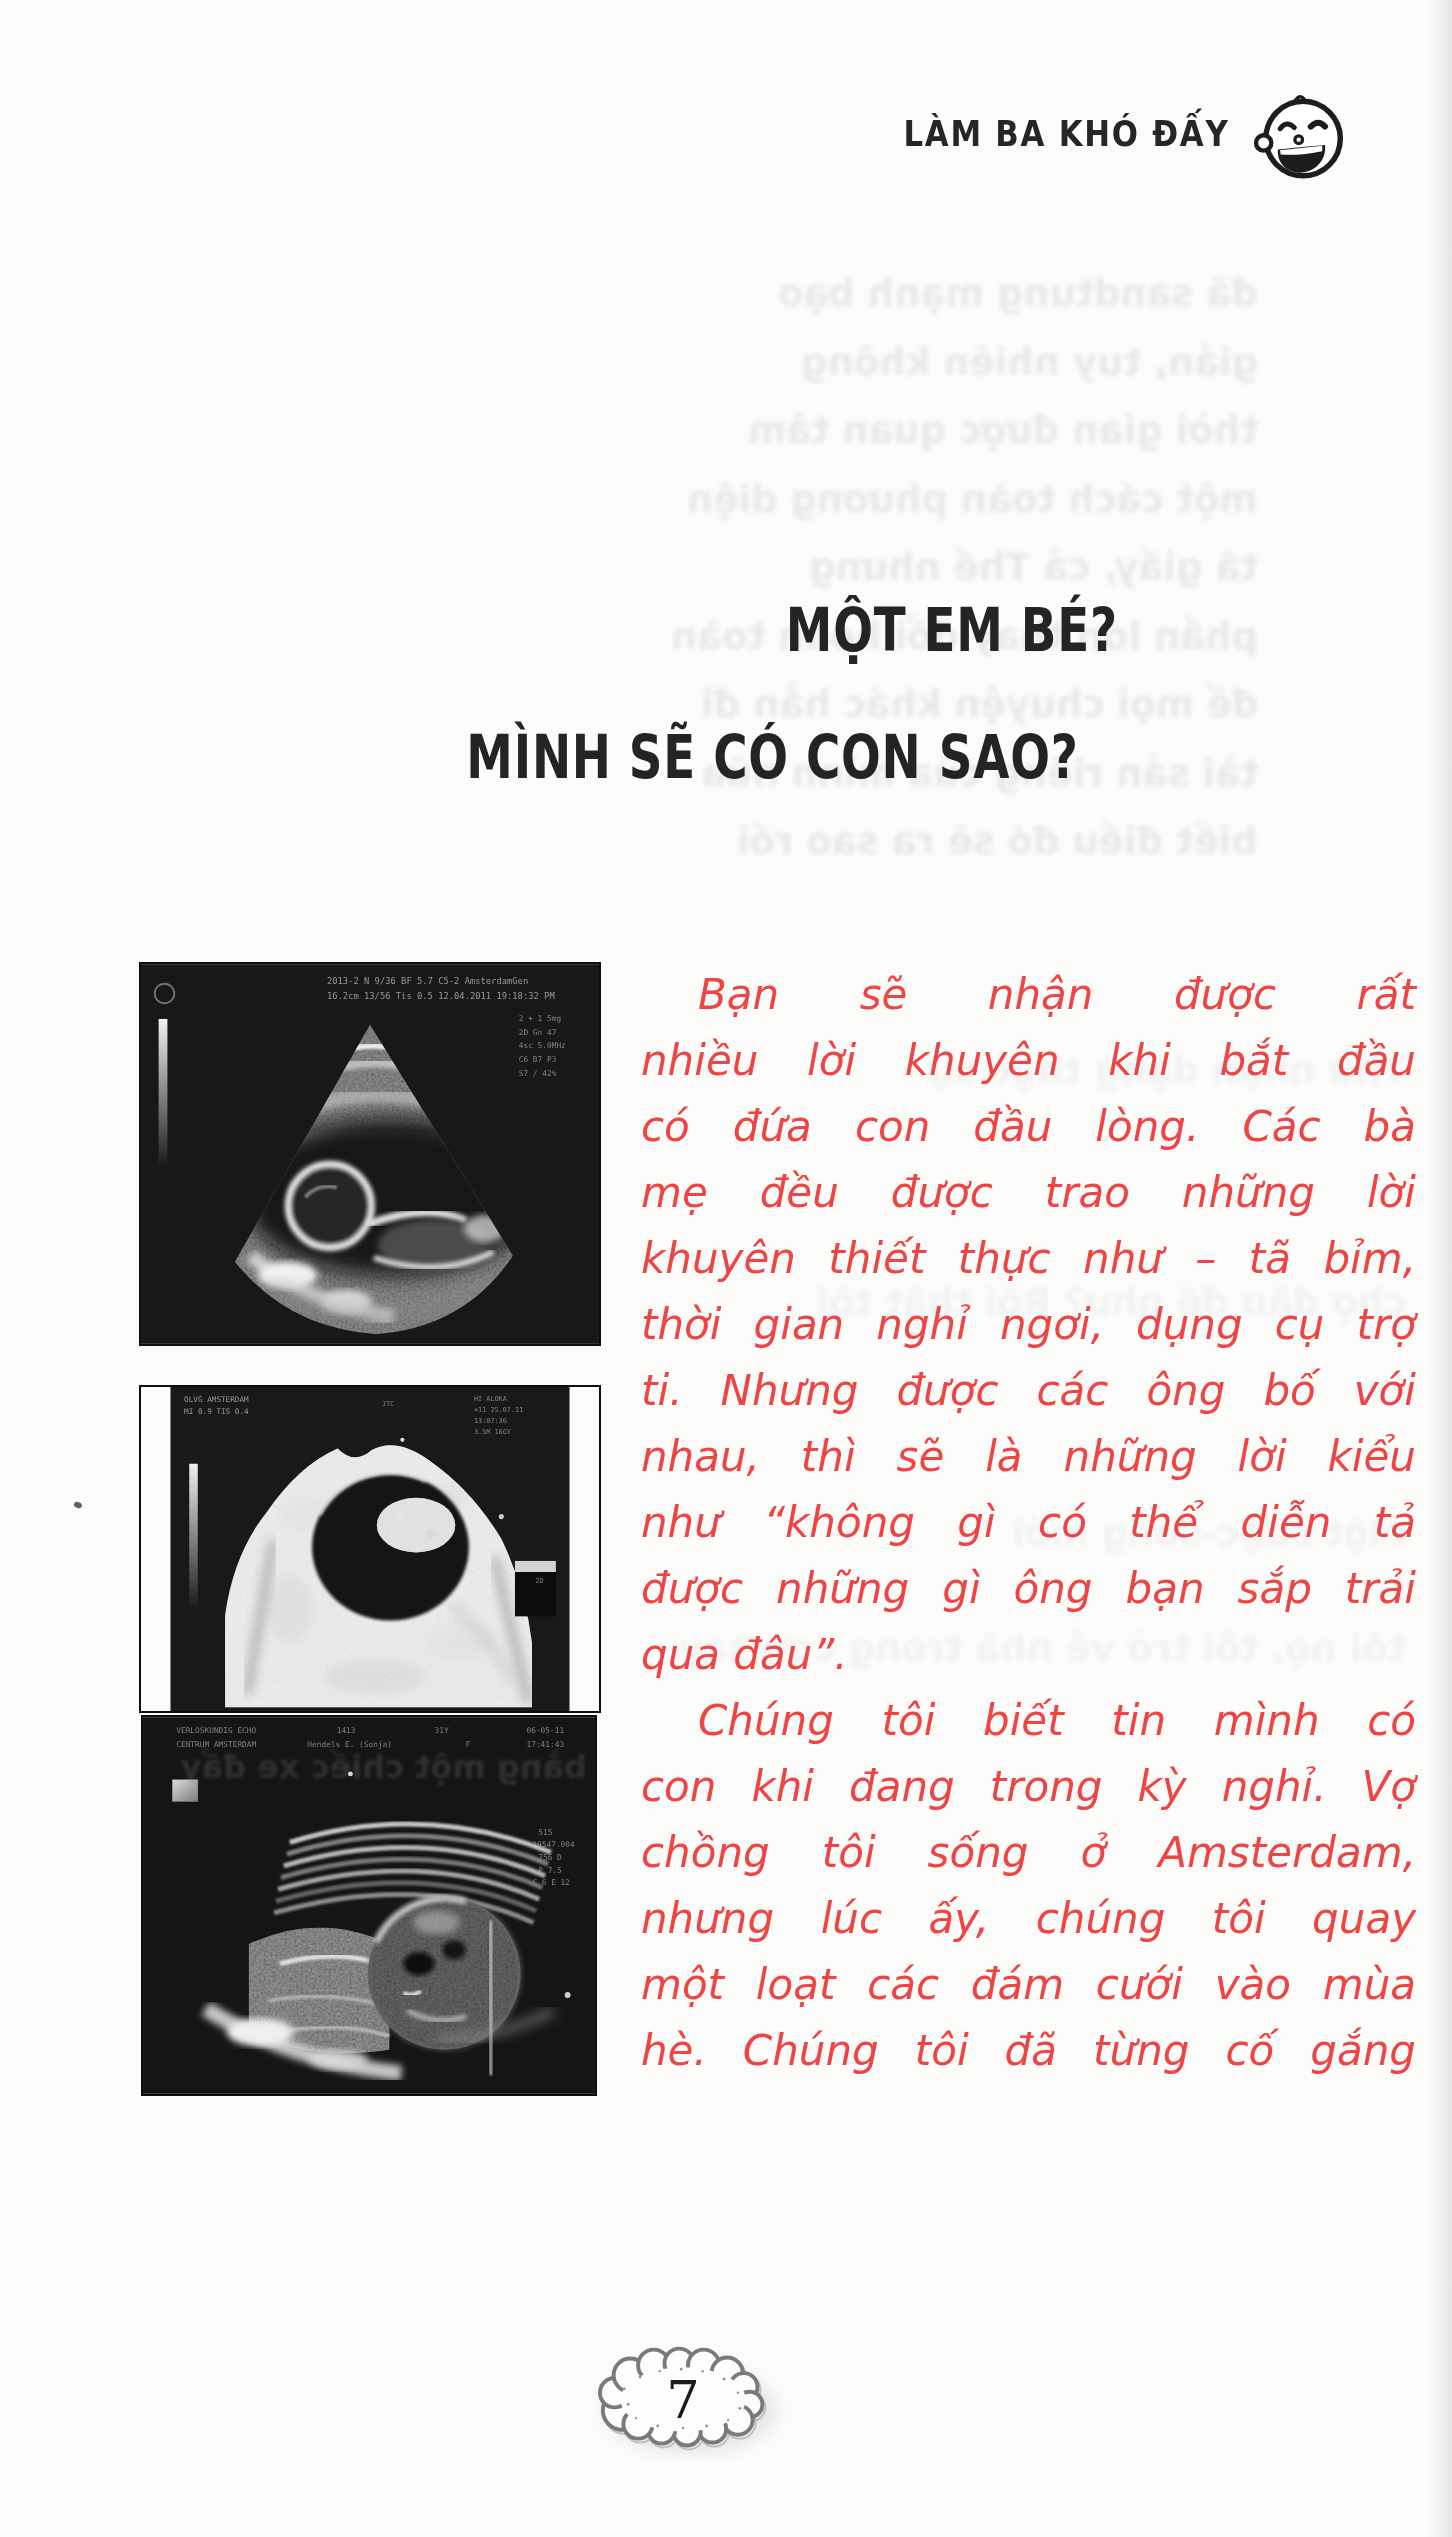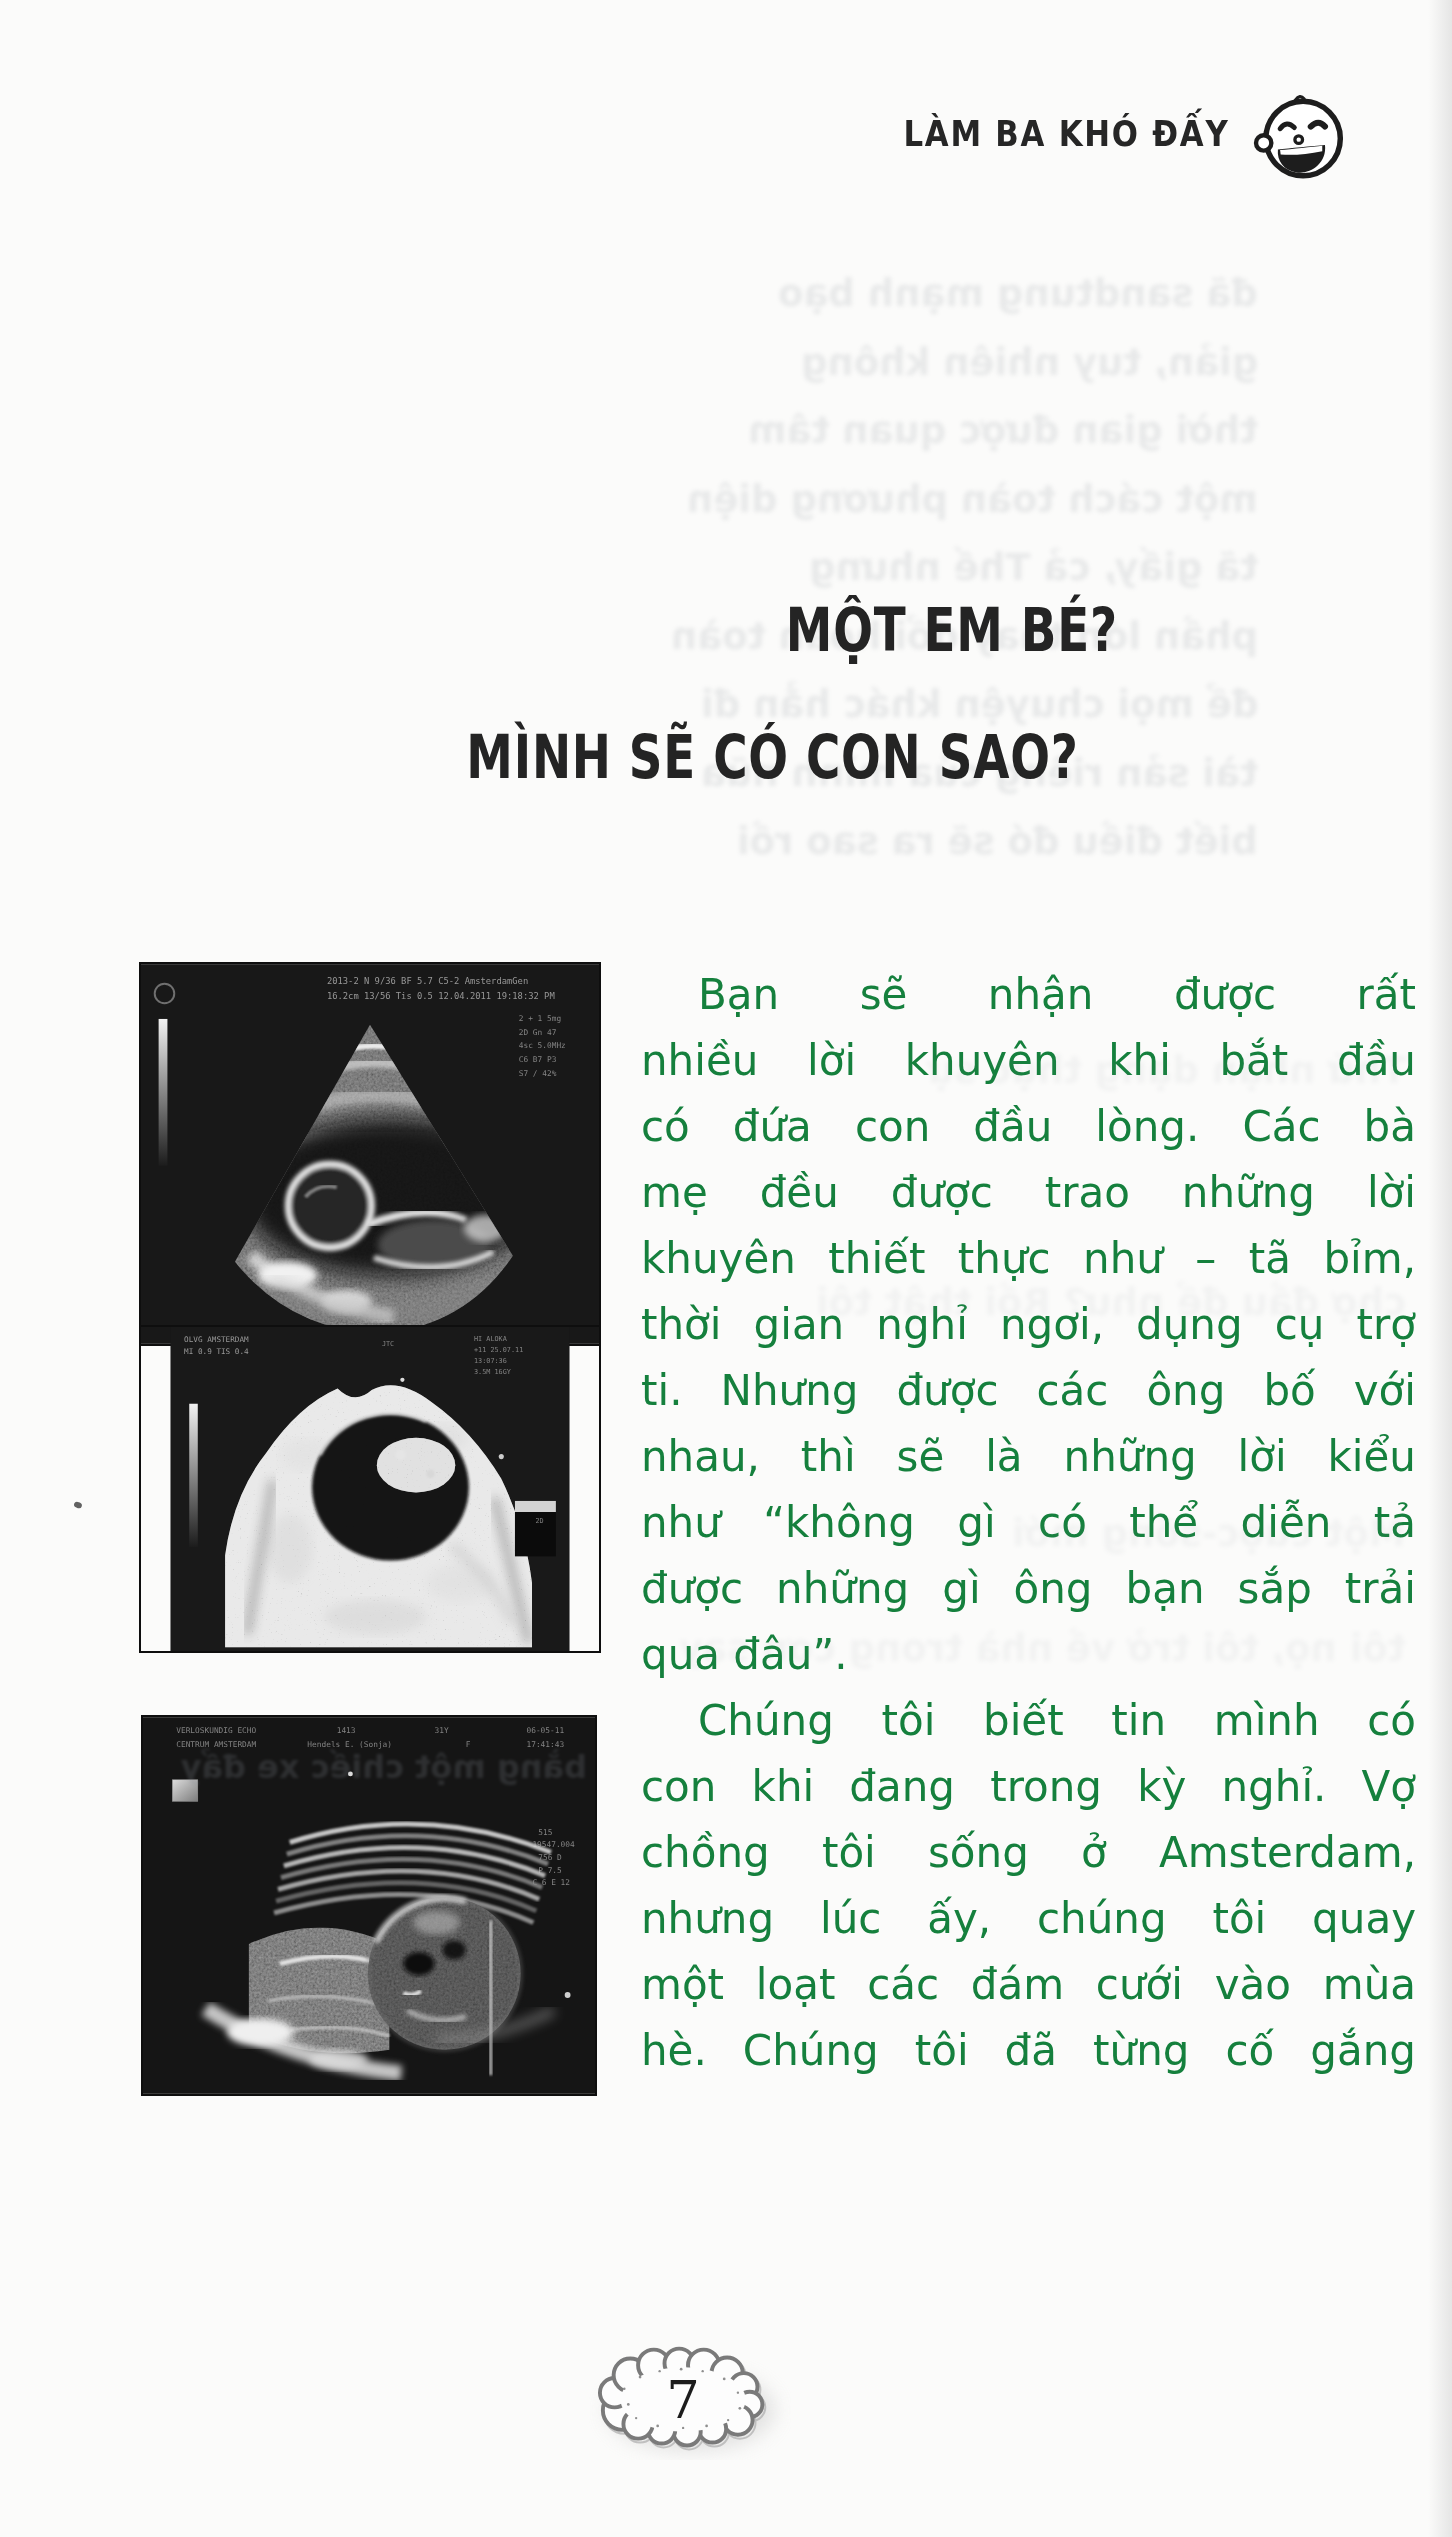--- a/index.html
+++ b/index.html
@@ -17,29 +17,29 @@
   .baby-icon{position:absolute;left:1247px;top:86px;width:110px;height:104px;}
   
   .chapter-title{
     position:absolute;left:147px;top:527px;width:1018px;text-align:right;
     font-weight:900;color:#242424;line-height:127px;font-size:60px;letter-spacing:1px;text-decoration:underline;
   }
   .chapter-title .tl{display:inline-block;transform:scaleX(.78);white-space:nowrap;}
   
   .body-text{position:absolute;left:641px;top:962px;width:775px;}
   .bline{
-    font-size:42px;line-height:66px;color:#15803d;
-    text-align:justify;text-align-last:justify;
+    font-size:42px;line-height:66px;color:#ef4444;
+    text-align:justify;text-align-last:justify;font-style:italic;
   }
   .bline.indent{padding-left:57px;}
   .bline.pend{text-align-last:left;}
   
   figure.us{position:absolute;margin:16px;box-shadow:0 0 0 2px #0e0e0e;}
   .us1{left:125px;top:948px;width:458px;height:380px;}
-  .us2{left:125px;top:1311px;width:458px;height:324px;}
+  .us2{left:125px;top:1371px;width:458px;height:324px;}
   .us3{left:127px;top:1701px;width:452px;height:377px;}
   .us svg{display:block;width:100%;height:100%;}
   .ust{font-family:"DejaVu Sans Mono",monospace;font-size:9px;fill:#b7b7b7;opacity:.8;filter:blur(.4px);}
   .ust2{font-family:"DejaVu Sans Mono",monospace;font-size:8px;fill:#9d9d9d;opacity:.8;filter:blur(.4px);}
   
   .ghost{
     position:absolute;transform:scaleX(-1);filter:blur(2.2px);
     font-weight:bold;font-size:37px;color:#7d848c;opacity:.15;white-space:nowrap;
   }
   .gtop{right:195px;}

